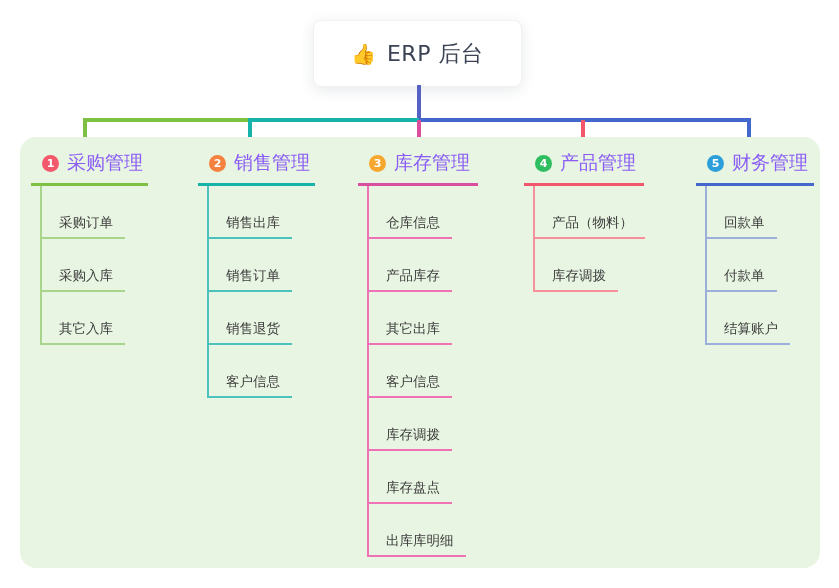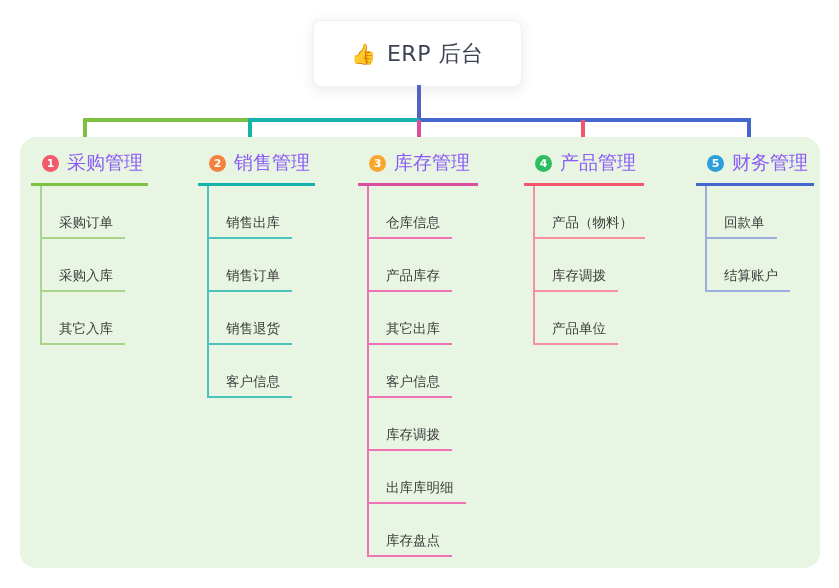--- a/index.html
+++ b/index.html
@@ -111,41 +111,41 @@
     <div class="branch-header">
       <span class="badge">3</span>
       <span class="branch-label">库存管理</span>
     </div>
     <ul class="children">
       <li class="child">仓库信息</li>
       <li class="child">产品库存</li>
       <li class="child">其它出库</li>
       <li class="child">客户信息</li>
       <li class="child">库存调拨</li>
+      <li class="child">库存盘点</li>
       <li class="child">出库库明细</li>
-      <li class="child">库存盘点</li>
     </ul>
   </div>
 
   <div class="branch b4" style="--line: #F2566B; --badge: #2EBE5F; --child: #F8909B;">
     <div class="branch-header">
       <span class="badge">4</span>
       <span class="branch-label">产品管理</span>
     </div>
     <ul class="children">
       <li class="child">产品（物料）</li>
       <li class="child">库存调拨</li>
-      <li class="child">产品单位</li>
     </ul>
   </div>
 
   <div class="branch b5" style="--line: #4467CE; --badge: #2C9FDB; --child: #9BAEDC;">
     <div class="branch-header">
       <span class="badge">5</span>
       <span class="branch-label">财务管理</span>
     </div>
     <ul class="children">
       <li class="child">回款单</li>
+      <li class="child">付款单</li>
       <li class="child">结算账户</li>
     </ul>
   </div>
 
 </div>
 
 </body></html>

